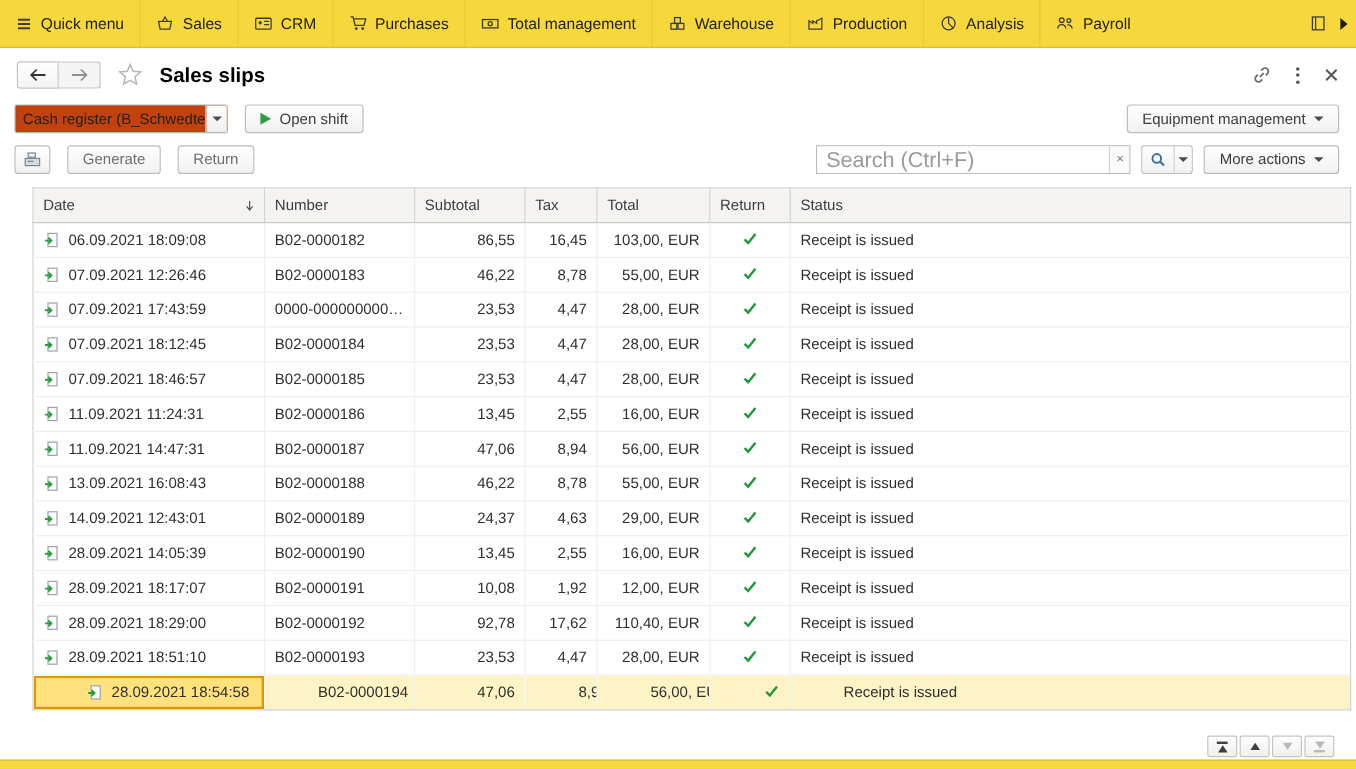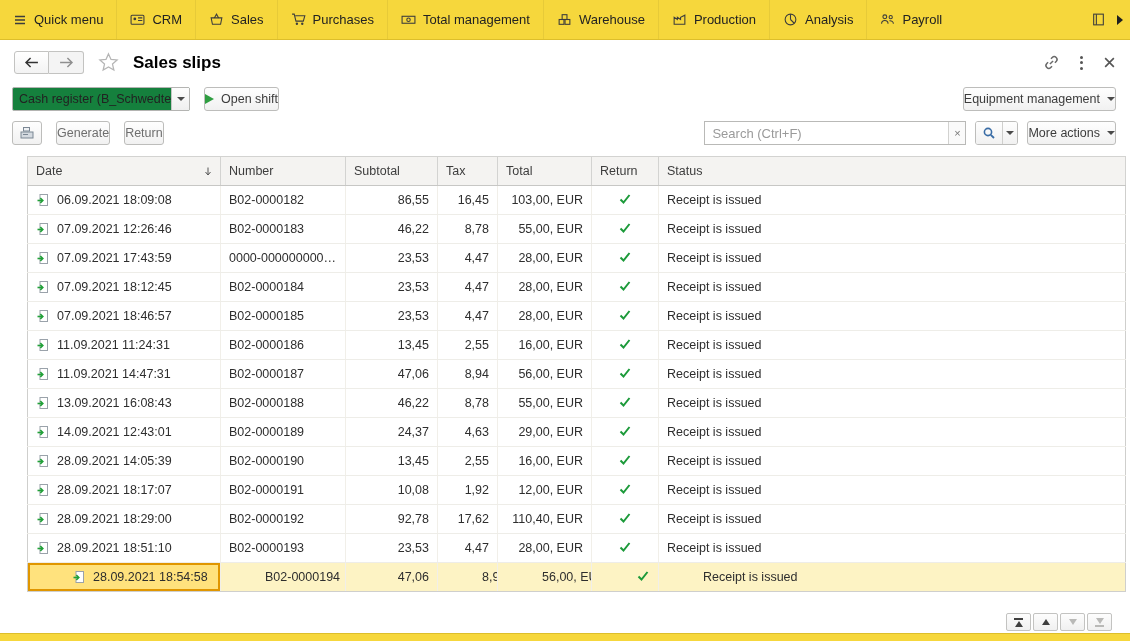--- a/index.html
+++ b/index.html
@@ -32,36 +32,36 @@
   .vdots { display:flex; flex-direction:column; gap:2.5px; }
   .vdots i { width:3px; height:3px; border-radius:50%; background:#555; }
 
   
   .toolbar1 { position:absolute; top:86px; left:12px; right:14px; height:26px;
               display:flex; align-items:center; }
   .toolbar2 { position:absolute; top:120px; left:12px; right:14px; height:26px;
               display:flex; align-items:center; }
   .btn { height:24px; border:1px solid #bdbdbb; border-radius:3px;
          background:linear-gradient(#fefefe,#f1f1f1); color:#3c3c3c; font-size:12.5px;
-         display:inline-flex; align-items:center; gap:7px; padding:0 0; cursor:pointer;
+         display:inline-flex; align-items:center; gap:7px; padding:0 12px; cursor:pointer;
          font-family:inherit; }
   .caret { width:0; height:0; border-left:4px solid transparent; border-right:4px solid transparent;
            border-top:4px solid #4a4a4a; display:inline-block; }
   .combobox { display:flex; height:24px; width:178px; border:1px solid #b4b4b2; border-radius:2px;
-              background:#15803d; cursor:pointer; }
+              background:#c2410c; cursor:pointer; }
   .combobox .cb-text { flex:1; font-size:12.5px; color:#222; padding:4px 2px 0 6px;
                        overflow:hidden; white-space:nowrap; }
   .combobox .cb-drop { width:18px; border-left:1px solid #c6c6c4; background:linear-gradient(#fdfdfd,#efefef);
                        display:flex; align-items:center; justify-content:center; }
   .play { width:0; height:0; border-left:9px solid #2f9e41;
           border-top:5.5px solid transparent; border-bottom:5.5px solid transparent; }
   .tool-gap { width:14px; }
   .right-group { margin-left:auto; display:flex; align-items:center; gap:9px;border-radius:11px; }
   .search-box { display:flex; width:262px; height:24px; border:1px solid #b9b9b7; background:#fff; }
-  .search-box input { flex:1; border:none; outline:none; font-size:13px; padding:0 7px;
+  .search-box input { flex:1; border:none; outline:none; font-size:18px; padding:0 7px;
                       font-family:inherit; color:#333; min-width:0; }
   .search-box input::placeholder { color:#9a9a9a; }
   .search-clear { width:17px; border:none; border-left:1px solid #d2d2d0; background:#fafafa;
                   color:#777; font-size:11px; cursor:pointer; line-height:1; }
   .split-btn { display:flex; height:24px; border:1px solid #bdbdbb; border-radius:3px; overflow:hidden; }
   .split-btn .seg { display:flex; align-items:center; justify-content:center;
                     background:linear-gradient(#fefefe,#f1f1f1); cursor:pointer; }
   .split-btn .seg.main { width:26px; }
   .split-btn .seg.drop { width:15px; border-left:1px solid #cfcfcd; }
 
@@ -107,32 +107,32 @@
 
   <div class="menubar">
     <div class="menu-item">
       <svg width="14" height="14" viewBox="0 0 14 14">
           <path d="M2 3.5h10M2 7h10M2 10.5h10" stroke="#3c3c3c" stroke-width="1.6" fill="none"></path>
         </svg>
       <span>Quick menu</span>
     </div>
     <div class="menu-item">
       <svg width="15" height="15" viewBox="0 0 14 14">
+          <path d="M2 5.5h10l-1.2 6H3.2z" fill="none" stroke="#3c3c3c"></path>
+          <path d="M5 5.5 7 2l2 3.5" fill="none" stroke="#3c3c3c"></path>
+        </svg>
+      <span>Sales</span>
+    </div>
+    <div class="menu-item">
+      <svg width="15" height="15" viewBox="0 0 14 14">
           <rect x="1" y="3" width="12" height="8.5" rx="1" fill="none" stroke="#3c3c3c"></rect>
           <circle cx="4.5" cy="6.5" r="1.3" fill="#3c3c3c"></circle>
           <path d="M7.5 5.5h4M7.5 8h4" stroke="#3c3c3c"></path>
         </svg>
       <span>CRM</span>
-    </div>
-    <div class="menu-item">
-      <svg width="15" height="15" viewBox="0 0 14 14">
-          <path d="M2 5.5h10l-1.2 6H3.2z" fill="none" stroke="#3c3c3c"></path>
-          <path d="M5 5.5 7 2l2 3.5" fill="none" stroke="#3c3c3c"></path>
-        </svg>
-      <span>Sales</span>
     </div>
     <div class="menu-item">
       <svg width="15" height="15" viewBox="0 0 14 14">
           <path d="M1 2h2l1.6 6.5h6.9l1.4-5H4" fill="none" stroke="#3c3c3c"></path>
           <circle cx="5.5" cy="11" r="1.1" fill="#3c3c3c"></circle>
           <circle cx="10.5" cy="11" r="1.1" fill="#3c3c3c"></circle>
         </svg>
       <span>Purchases</span>
     </div>
     <div class="menu-item">

